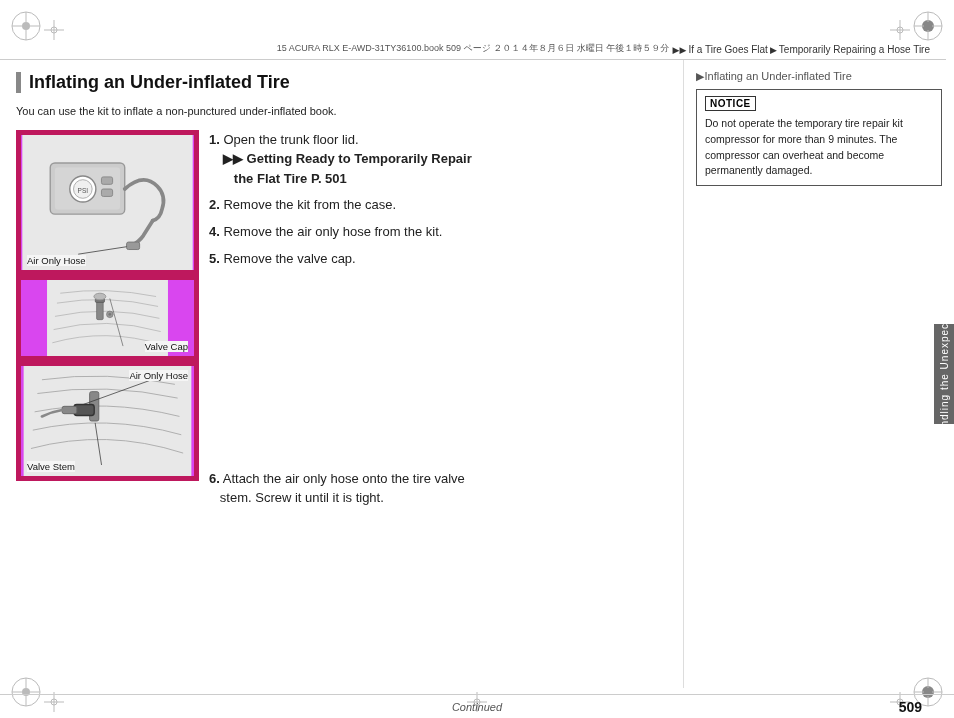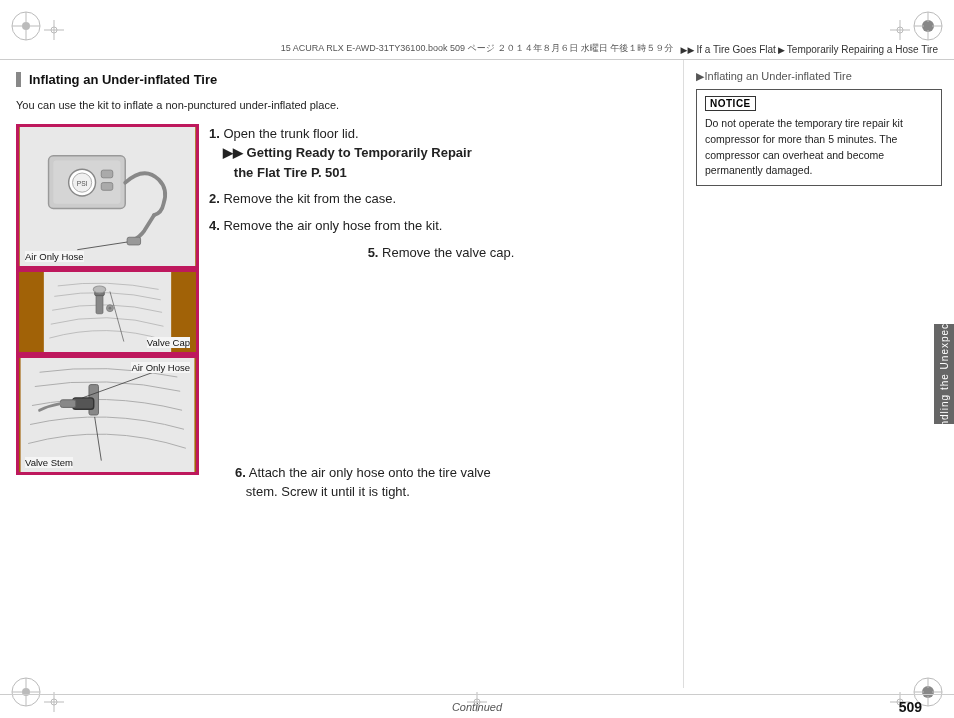--- a/index.html
+++ b/index.html
@@ -23,21 +23,21 @@
     .corner-tl { top: 8px; left: 8px; }
     .corner-tr { top: 8px; right: 8px; }
     .corner-bl { bottom: 8px; left: 8px; }
     .corner-br { bottom: 8px; right: 8px; }
 
     
     .header {
       position: absolute;
       top: 0;
       left: 0;
-      right: 0;
+      right: 8px;
       height: 60px;
       display: flex;
       align-items: flex-end;
       justify-content: flex-end;
       padding-bottom: 4px;
       padding-right: 16px;
       border-bottom: 1px solid #ccc;
     }
     .header-file-info {
       font-size: 9px;
@@ -68,21 +68,21 @@
     }
 
     
     .left-panel {
       flex: 1;
       padding: 12px 10px 10px 16px;
       border-right: 1px solid #ddd;
     }
 
     .section-title {
-      font-size: 13px;
+      font-size: 18px;
       font-weight: bold;
       border-left: 5px solid #888;
       padding-left: 8px;
       margin-bottom: 10px;
       color: #111;
     }
 
     .intro-text {
       font-size: 11px;
       color: #222;
@@ -105,23 +105,23 @@
       max-width: 185px;
     }
 
     .steps-column {
       flex: 1;
       padding-top: 0;
     }
 
     
     .illus-box {
-      border: 3px solid #be185d;
+      border: 5px solid #be185d;
       position: relative;
-      background: #a16207;
+      background: #d946ef;
       overflow: hidden;
     }
 
     .illus-box-1 {
       width: 183px;
       height: 145px;
     }
     .illus-box-2 {
       width: 183px;
       height: 86px;
@@ -357,21 +357,21 @@
     <span>If a Tire Goes Flat</span>
     <span class="arrow">▶</span>
     <span>Temporarily Repairing a Hose Tire</span>
   </div>
 </div>
 
 <div class="main-content">
 
   <div class="left-panel">
     <div class="section-title">Inflating an Under-inflated Tire</div>
-    <p class="intro-text">You can use the kit to inflate a non-punctured under-inflated place.</p>
+    <p class="intro-text">You can use the kit to inflate a non-punctured under-inflated book.</p>
 
     <div class="content-row">
 
       <div class="images-column">
 
         <div class="illus-box illus-box-1">
           <svg class="illus-svg" viewBox="0 0 183 145" xmlns="http://www.w3.org/2000/svg">
 
             <rect width="183" height="145" fill="#e8e8e8"></rect>
 
@@ -451,37 +451,37 @@
           <span class="step-link">▶▶ Getting Ready to Temporarily Repair<br>&nbsp;&nbsp;&nbsp;the Flat Tire P. 501</span>
         </div>
         <div class="step">
           <span class="step-num">2.</span>
           <span> Remove the kit from the case.</span>
         </div>
         <div class="step">
           <span class="step-num">4.</span>
           <span> Remove the air only hose from the kit.</span>
         </div>
-        <div class="step" style="margin-top: 8px; text-align: center;">
+        <div class="step" style="margin-top: 8px;">
           <span class="step-num">5.</span>
           <span> Remove the valve cap.</span>
         </div>
-        <div class="step" style="margin-top: 200px; margin-left: 26px;">
+        <div class="step" style="margin-top: 200px;">
           <span class="step-num">6.</span>
           <span> Attach the air only hose onto the tire valve<br>&nbsp;&nbsp;&nbsp;stem. Screw it until it is tight.</span>
         </div>
       </div>
     </div>
   </div>
 
   <div class="right-panel">
     <div class="right-section-label">▶Inflating an Under-inflated Tire</div>
     <div class="notice-box">
       <div class="notice-title">NOTICE</div>
-      <p class="notice-text">Do not operate the temporary tire repair kit compressor for more than 5 minutes. The compressor can overheat and become permanently damaged.</p>
+      <p class="notice-text">Do not operate the temporary tire repair kit compressor for more than 9 minutes. The compressor can overheat and become permanently damaged.</p>
     </div>
 
     <div class="side-tab">
       <span class="side-tab-text">Handling the Unexpected</span>
     </div>
   </div>
 
 </div>
 
 <div class="footer">

